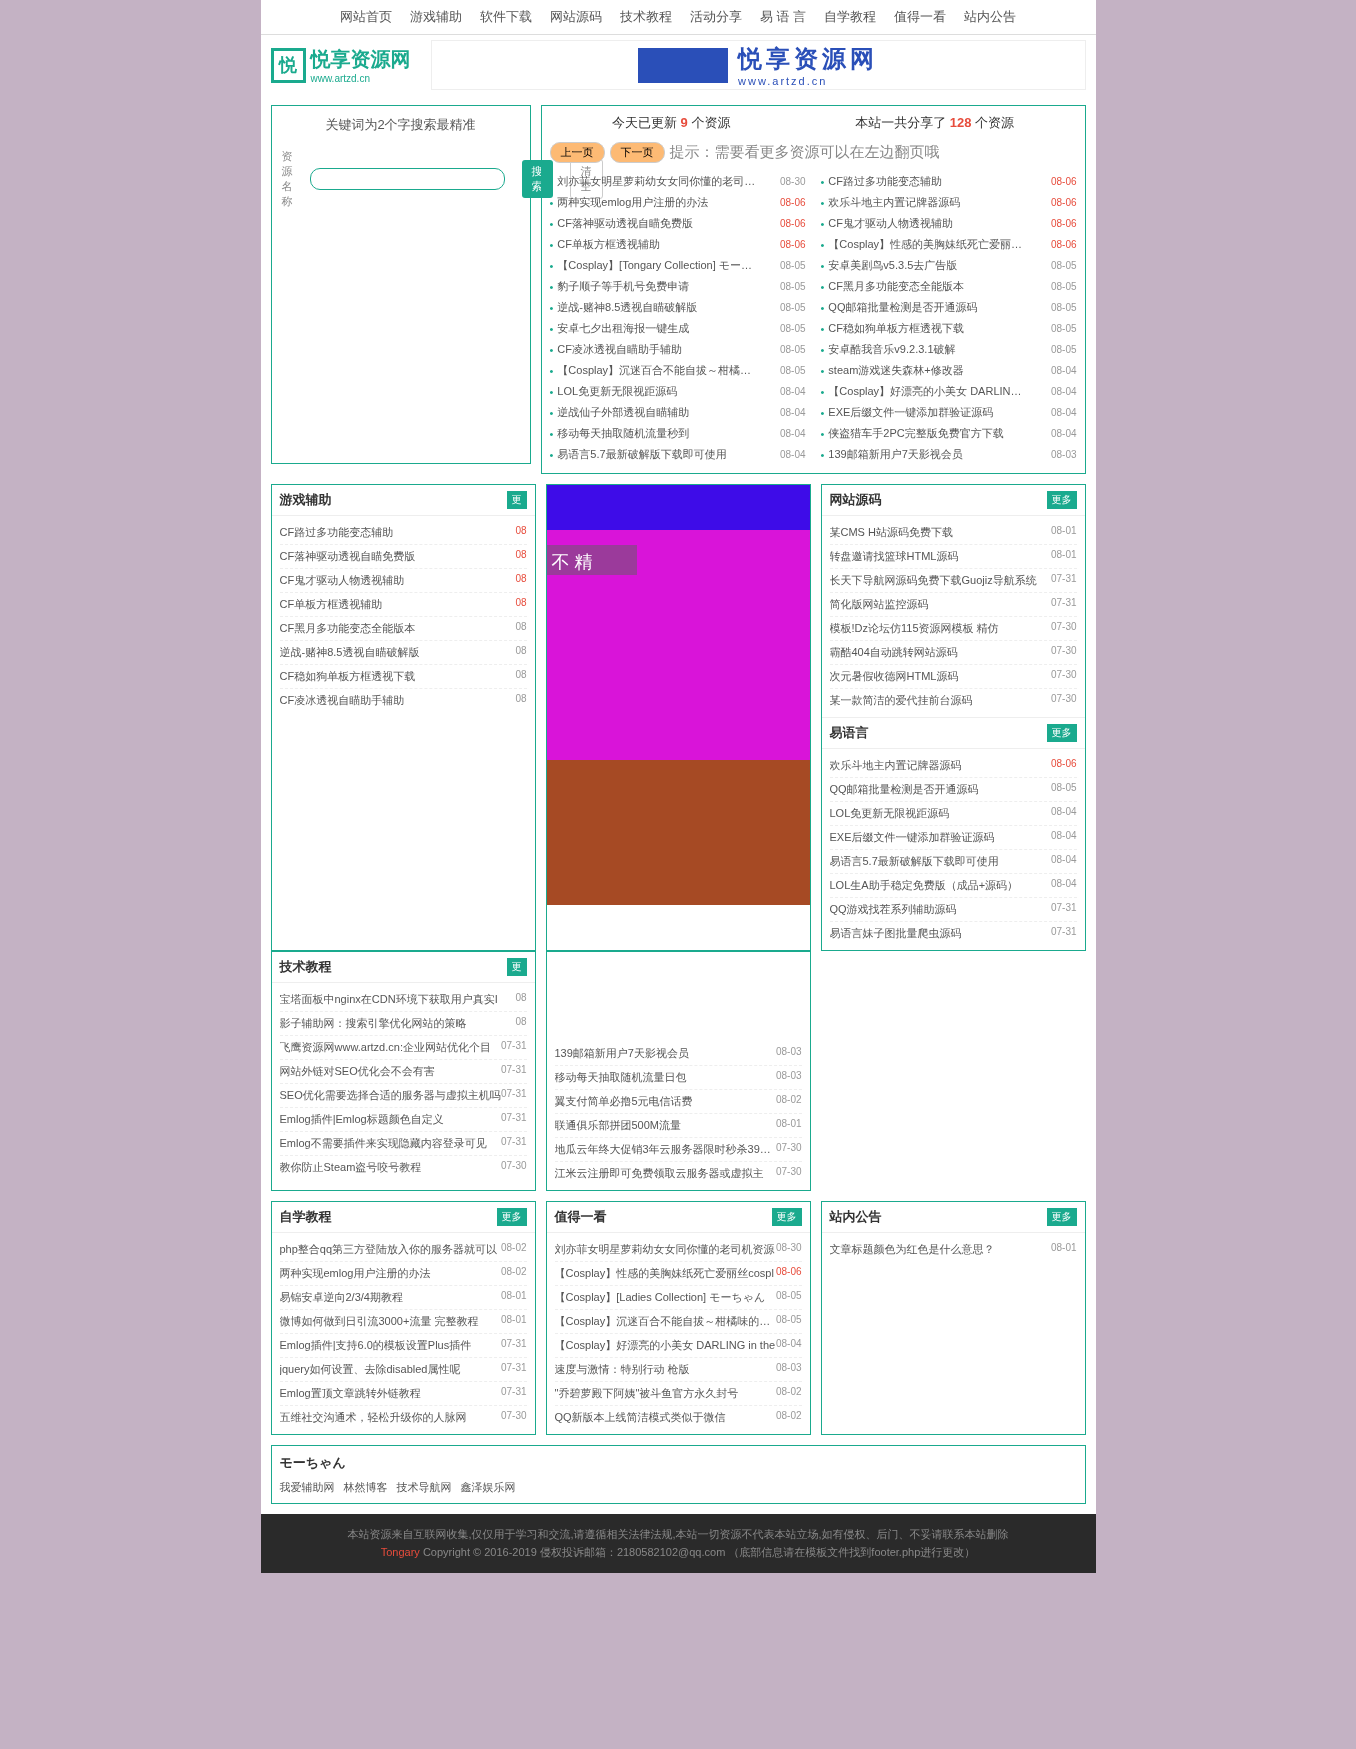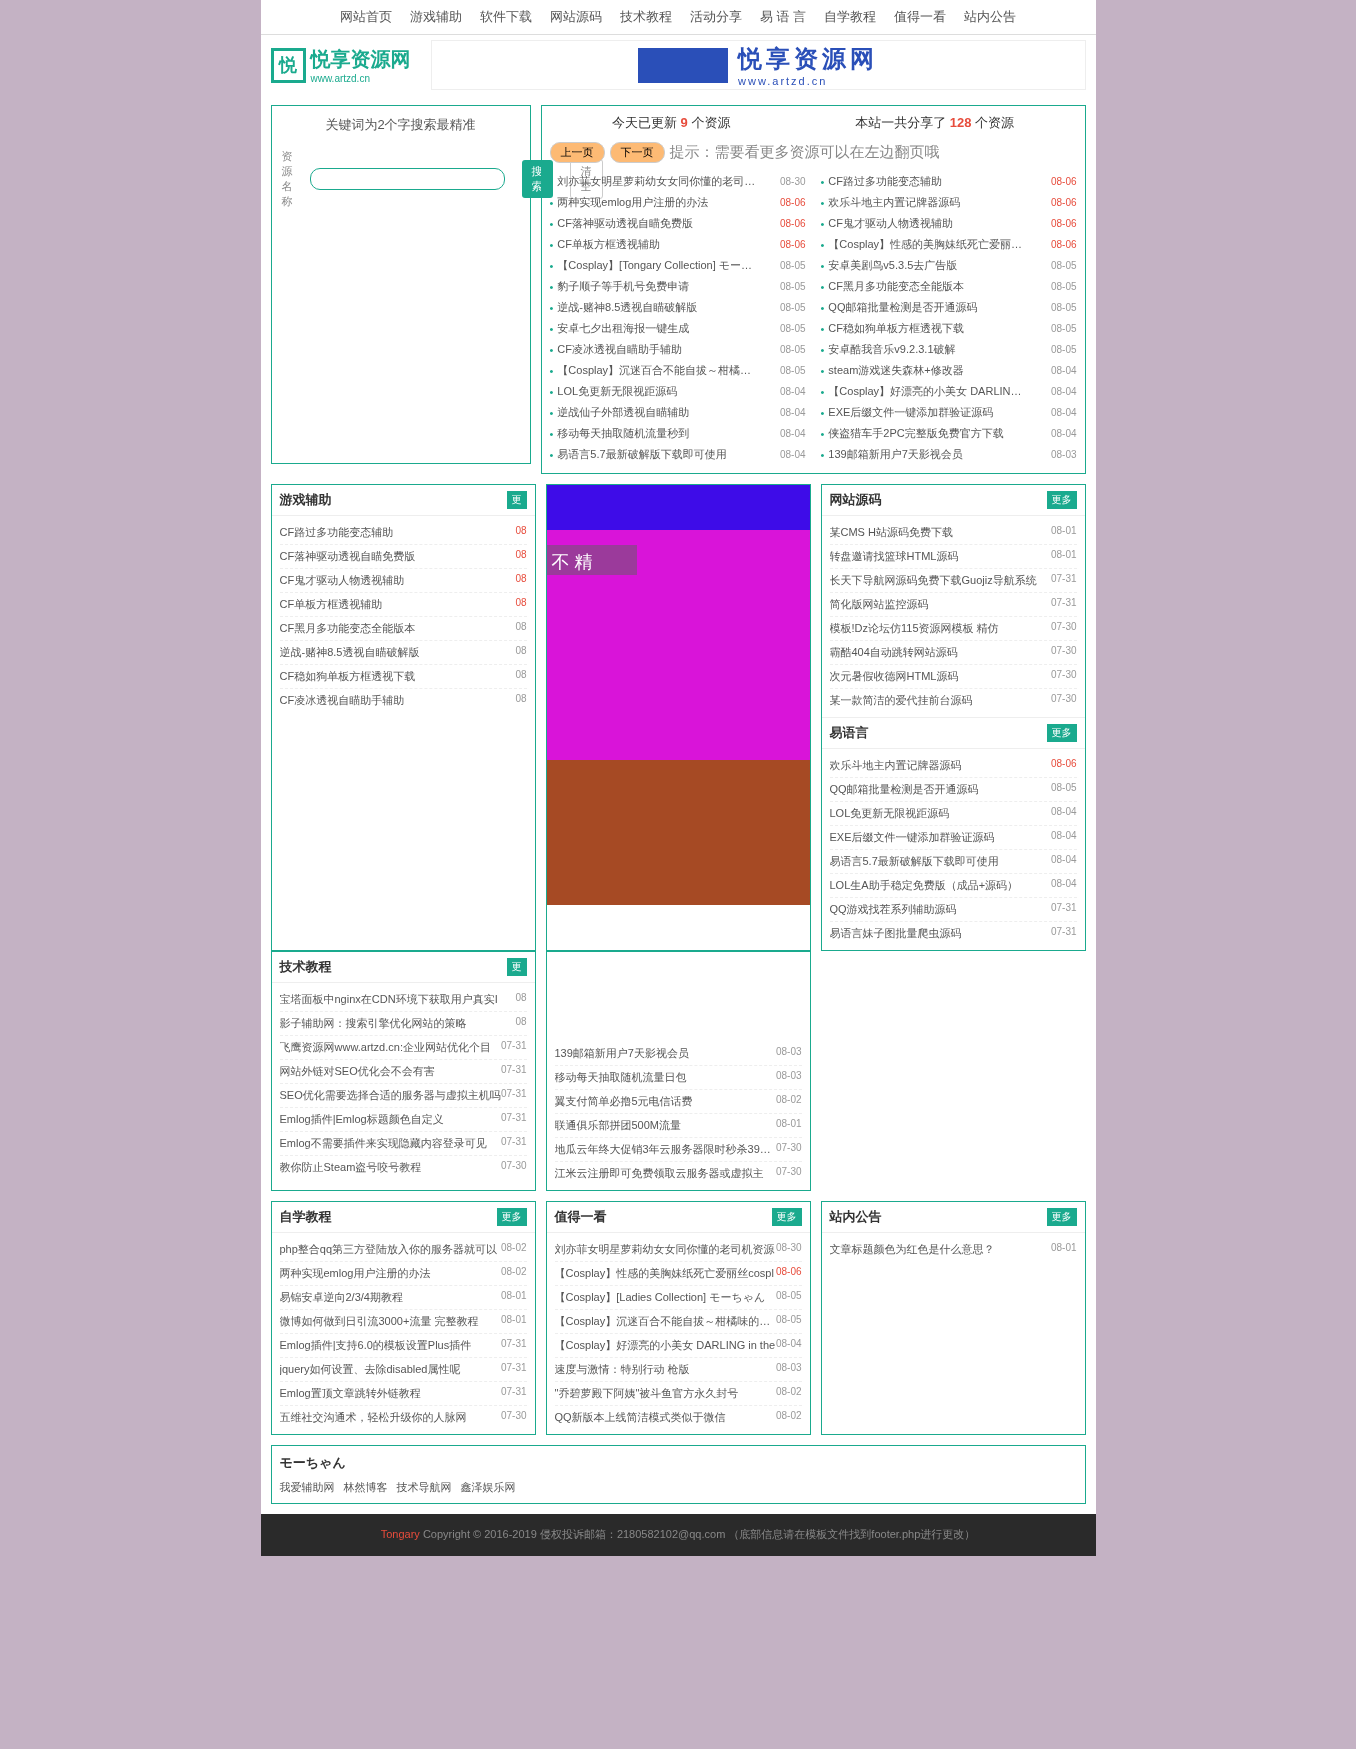--- a/index.html
+++ b/index.html
@@ -539,15 +539,16 @@
 <div class="friends-list" id="friends-list">
           <span>我爱辅助网</span>
           <span>林然博客</span>
           <span>技术导航网</span>
           <span>鑫泽娱乐网</span>
         </div>
 </div>
 </div>
 
 <div class="footer">
+<div>本站资源来自互联网收集,仅仅用于学习和交流,请遵循相关法律法规,本站一切资源不代表本站立场,如有侵权、后门、不妥请联系本站删除</div>
 <div><span class="hl">Tongary</span> <span>Copyright © 2016-2019 侵权投诉邮箱：2180582102@qq.com （底部信息请在模板文件找到footer.php进行更改）</span></div>
 </div>
 </div>
 
 </body></html>

